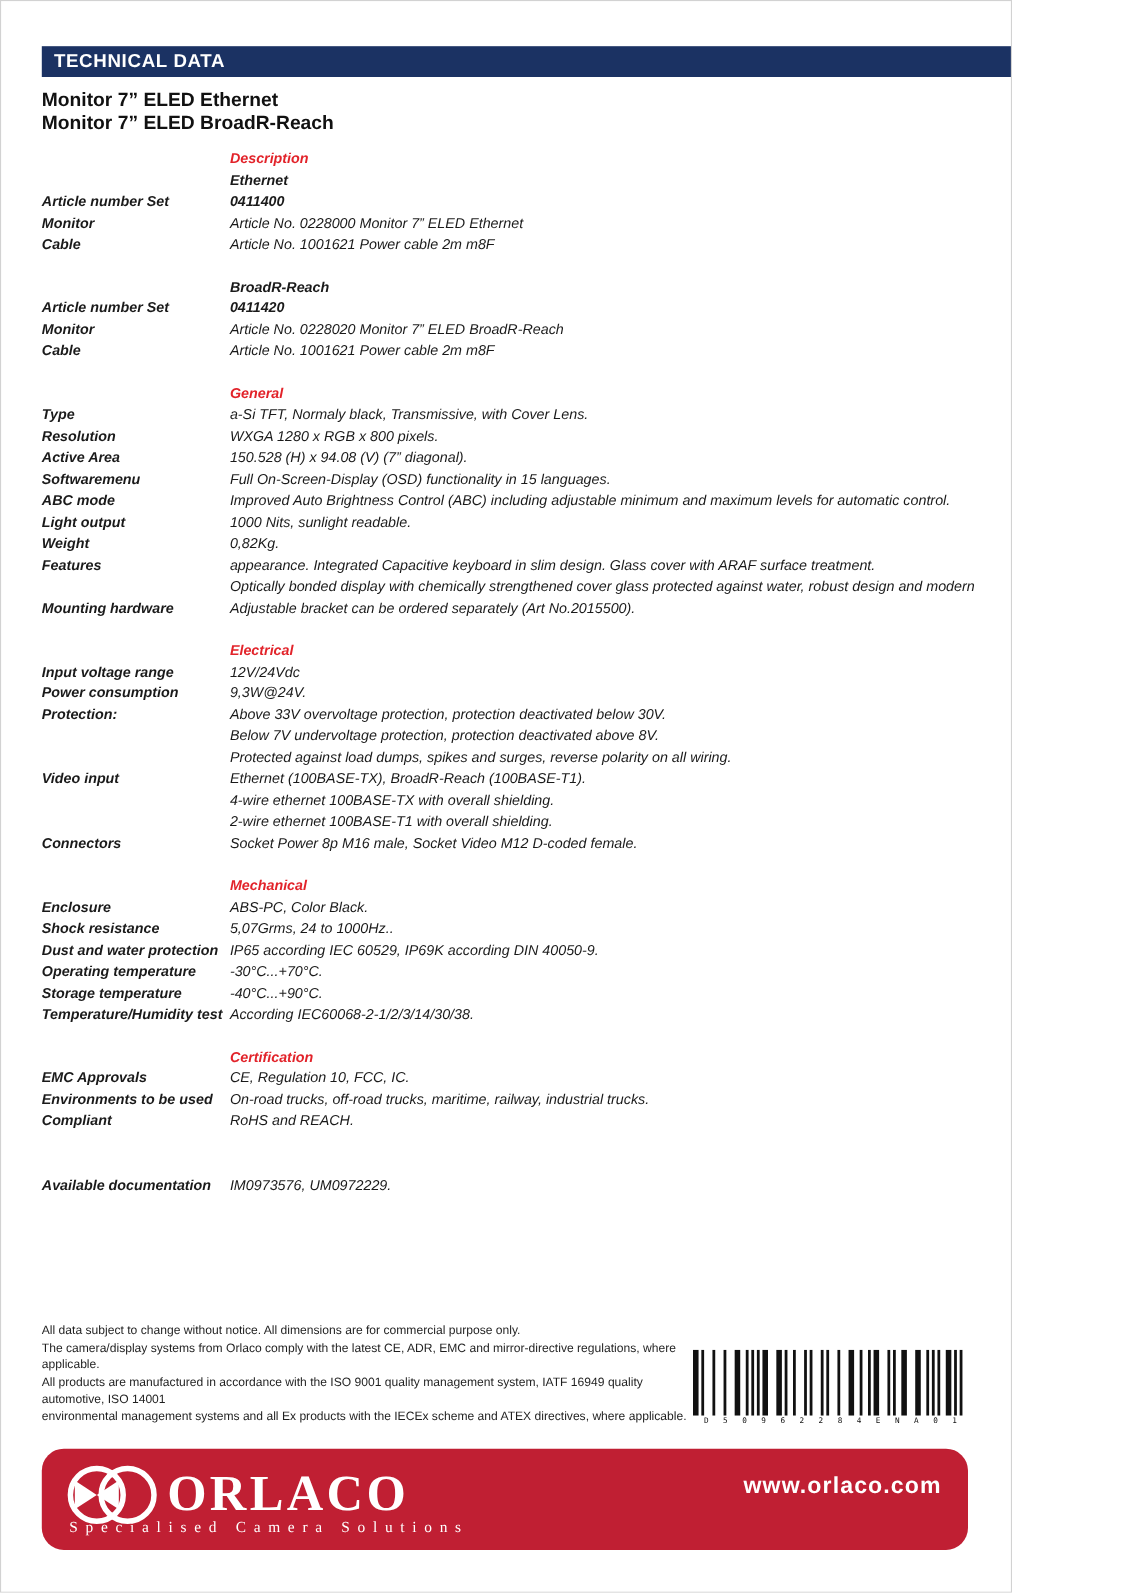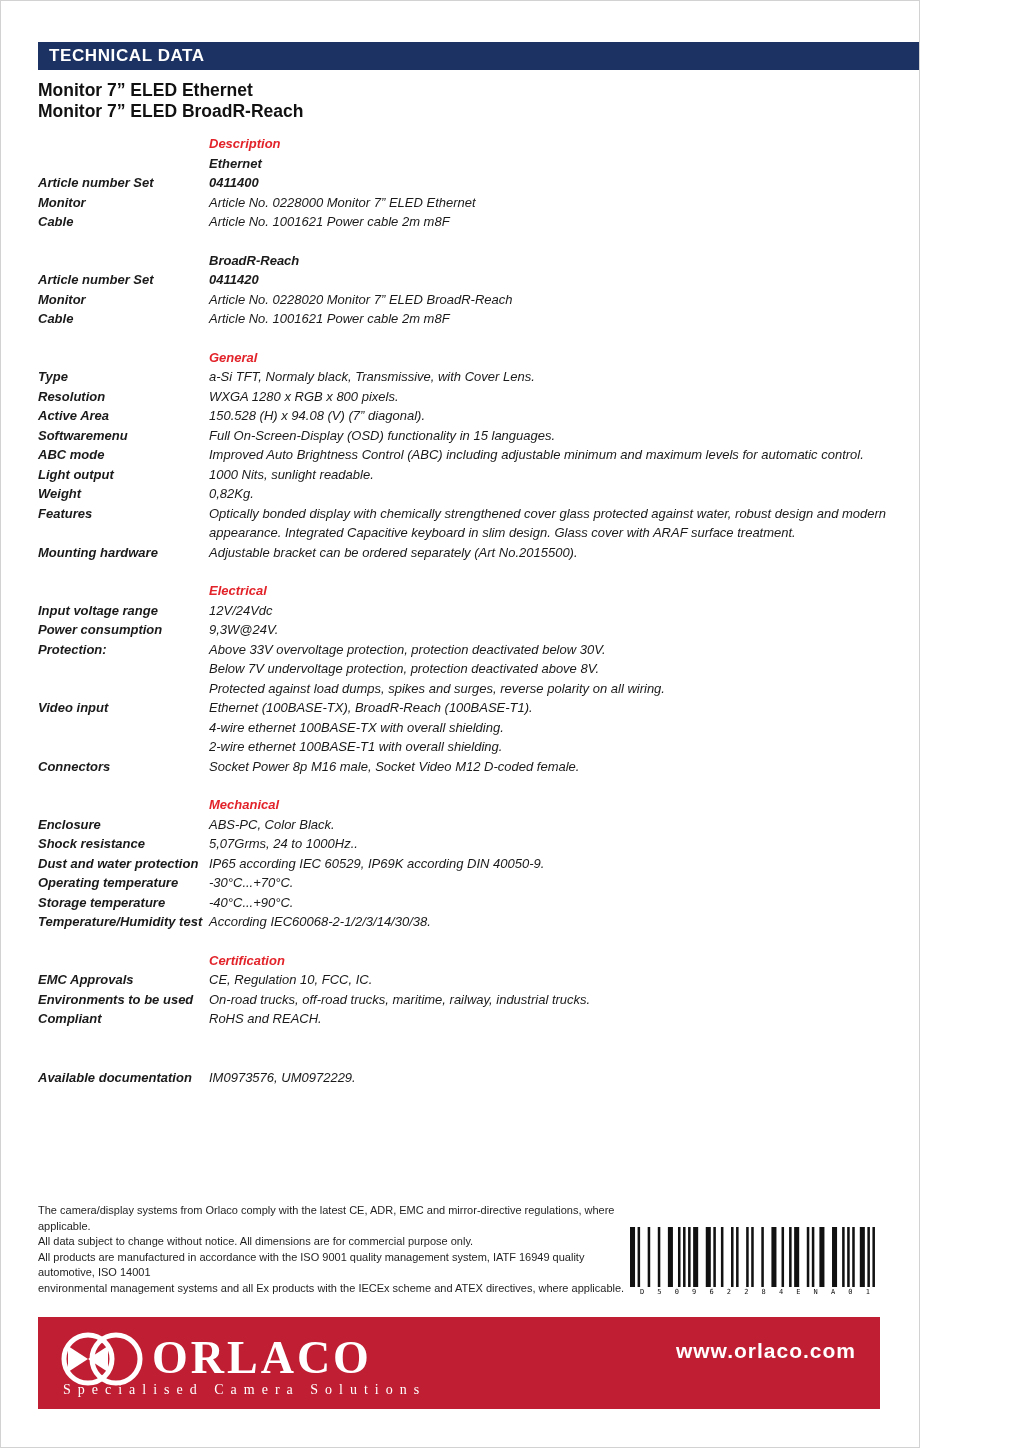--- a/index.html
+++ b/index.html
@@ -41,21 +41,21 @@
   .pre-footer{display:flex;justify-content:space-between;align-items:flex-end;margin-bottom:21px;}
   .disclaimer{font-size:11px;line-height:15.5px;color:#1f1f1f;max-width:660px;}
   .barcode-box{width:250px;}
   .barcode-bars{display:block;}
   .barcode-text{
     display:flex;justify-content:space-between;
     padding:1px 10px 0 10px;
     font-family:"DejaVu Sans Mono",monospace;font-size:7px;color:#111;
   }
   .footer-bar{
-    position:relative;height:92px;background:#c01f33;
+    position:relative;height:92px;background:#c01f33;border-radius:20px;
   }
   .logo-row{position:absolute;left:22px;top:13px;display:flex;align-items:center;}
   .logo-mark{display:block;}
   .logo-word{
     font-family:"Liberation Serif",serif;font-weight:bold;
     color:#fff;font-size:46px;letter-spacing:3px;line-height:1;
     margin-left:6px;margin-top:-2px;
   }
   .tagline{
     position:absolute;left:25px;bottom:11px;
@@ -144,22 +144,22 @@
           <div class="row-label">Light output</div>
           <div class="row-value">1000 Nits, sunlight readable.</div>
         </div>
         <div class="row">
           <div class="row-label">Weight</div>
           <div class="row-value">0,82Kg.</div>
         </div>
         <div class="row">
           <div class="row-label">Features</div>
           <div class="row-value">
+            <div>appearance. Integrated Capacitive keyboard in slim design. Glass cover with ARAF surface treatment.</div>
             <div>Optically bonded display with chemically strengthened cover glass protected against water, robust design and modern</div>
-            <div>appearance. Integrated Capacitive keyboard in slim design. Glass cover with ARAF surface treatment.</div>
           </div>
         </div>
         <div class="row">
           <div class="row-label">Mounting hardware</div>
           <div class="row-value">Adjustable bracket can be ordered separately (Art No.2015500).</div>
         </div>
       </div>
       <div class="section">
         <div class="section-heading">Electrical</div>
         <div class="row">
@@ -237,22 +237,22 @@
         <div class="row">
           <div class="row-label">Available documentation</div>
           <div class="row-value">IM0973576, UM0972229.</div>
         </div>
       </div>
     </div>
 
   <div class="bottom">
     <div class="pre-footer">
       <div class="disclaimer" id="disclaimer">
+          <div>All data subject to change without notice. All dimensions are for commercial purpose only.</div>
           <div>The camera/display systems from Orlaco comply with the latest CE, ADR, EMC and mirror-directive regulations, where applicable.</div>
-          <div>All data subject to change without notice. All dimensions are for commercial purpose only.</div>
           <div>All products are manufactured in accordance with the ISO 9001 quality management system, IATF 16949 quality automotive, ISO 14001</div>
           <div>environmental management systems and all Ex products with the IECEx scheme and ATEX directives, where applicable.</div>
         </div>
       <div class="barcode-box">
         <svg class="barcode-bars" id="barcode-svg" width="250" height="60">
             <rect x="0.00" y="0" width="5.05" height="60" fill="#111"></rect>
             <rect x="7.58" y="0" width="2.53" height="60" fill="#111"></rect>
             <rect x="17.68" y="0" width="2.53" height="60" fill="#111"></rect>
             <rect x="27.78" y="0" width="2.53" height="60" fill="#111"></rect>
             <rect x="37.88" y="0" width="5.05" height="60" fill="#111"></rect>

